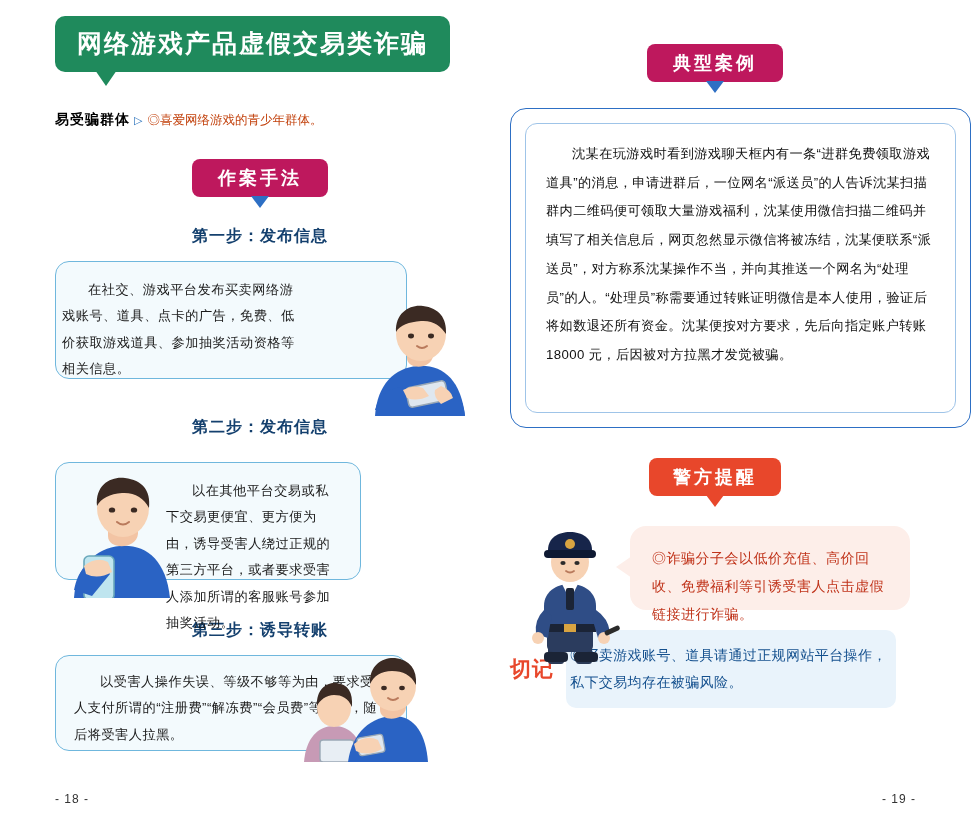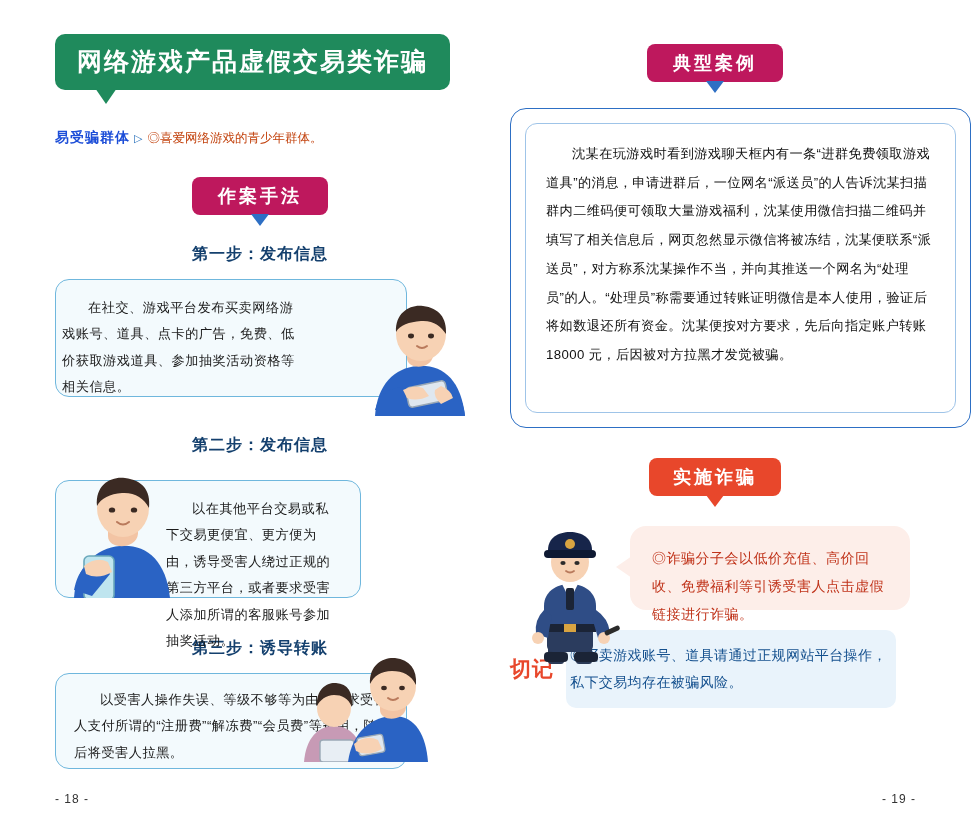--- a/index.html
+++ b/index.html
@@ -18,21 +18,21 @@
   .page {
     position: absolute;
     top: 0; left: 0;
     width: 971px;
     height: 828px;
   }
   
   .left-col {
     position: absolute;
     left: 55px;
-    top: 34px;
+    top: 16px;
     width: 410px;
   }
   .title-banner {
     position: relative;
     display: inline-block;
     background: #1f8a5c;
     color: #ffffff;
     font-family: "DejaVu Serif", serif;
     font-weight: bold;
     font-size: 25px;
@@ -51,21 +51,21 @@
     border-right: 11px solid transparent;
     border-top: 16px solid #1f8a5c;
   }
   .group-line {
     margin-top: 38px;
     font-size: 13px;
     line-height: 1.4;
     white-space: nowrap;
   }
   .group-label {
-    color: #1d4ed8;
+    color: #000000;
     font-weight: bold;
     font-size: 14px;
     letter-spacing: 1px;
   }
   .group-tri {
     color: #1765b5;
     font-size: 11px;
     margin: 0 5px 0 4px;
   }
   .group-text {
@@ -332,21 +332,21 @@
       <div class="blue-banner">典型案例</div>
     </div>
 
     <div class="case-card" style="margin-top:26px; width:461px; height:320px;">
       <div class="case-inner">
         <div class="case-text">沈某在玩游戏时看到游戏聊天框内有一条“进群免费领取游戏道具”的消息，申请进群后，一位网名“派送员”的人告诉沈某扫描群内二维码便可领取大量游戏福利，沈某使用微信扫描二维码并填写了相关信息后，网页忽然显示微信将被冻结，沈某便联系“派送员”，对方称系沈某操作不当，并向其推送一个网名为“处理员”的人。“处理员”称需要通过转账证明微信是本人使用，验证后将如数退还所有资金。沈某便按对方要求，先后向指定账户转账 18000 元，后因被对方拉黑才发觉被骗。</div>
       </div>
     </div>
 
     <div class="center" style="margin-top:30px;">
-      <div class="red-banner">实施诈骗</div>
+      <div class="red-banner">警方提醒</div>
     </div>
 
     <div class="bubble" style="margin-top:30px; margin-left:120px; width:280px; height:84px;">
       <span>◎诈骗分子会以低价充值、高价回收、免费福利等引诱受害人点击虚假链接进行诈骗。</span>
     </div>
 
     <div style="margin-top:20px; display:flex; align-items:center; gap:12px;">
       <div class="qiji">
         <span>切记</span>
       </div>

